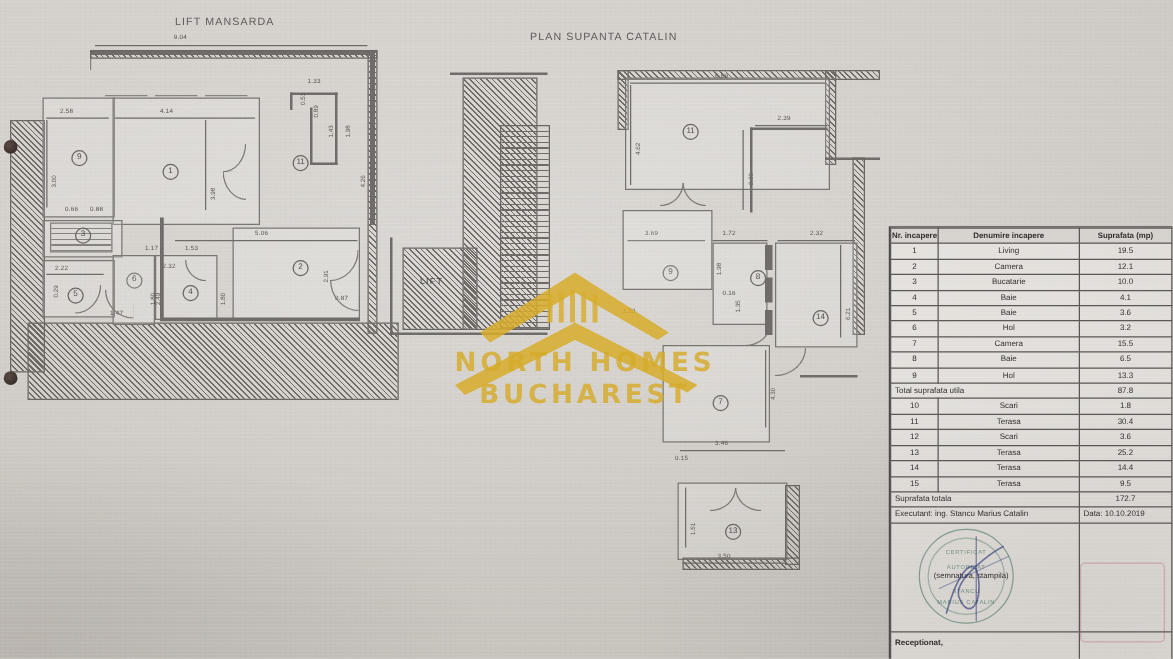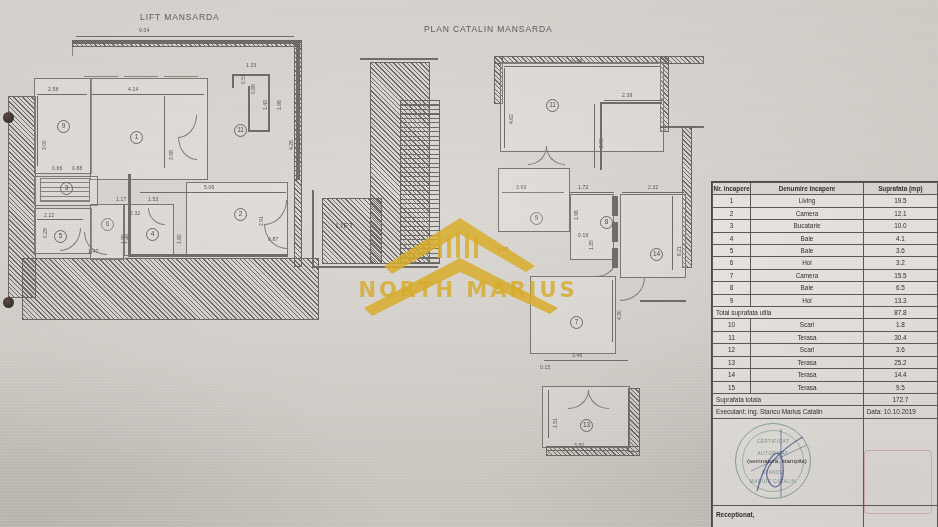--- a/index.html
+++ b/index.html
@@ -94,21 +94,21 @@
   }
   .redbox{position:absolute;border:1.3px solid rgba(175,70,95,.30);border-radius:4px;}
 </style>
 </head>
 <body>
 
 <div id="paper"></div>
 <div id="noise"></div>
 
 <div class="lbl title" style="left:140px;top:12px;">LIFT MANSARDA</div>
-<div class="lbl title" style="left:424px;top:24px;">PLAN CATALIN MANSARDA</div>
+<div class="lbl title" style="left:424px;top:24px;">PLAN SUPANTA CATALIN</div>
 
 <div>
 
   <div class="hatch" style="left:8px;top:96px;width:26px;height:200px;"></div>
   <div class="hatch" style="left:22px;top:258px;width:295px;height:60px;transform:skewX(0deg);"></div>
 
   <div class="wall" style="left:72px;top:40px;width:228px;height:4px;"></div>
   <div class="thin" style="left:72px;top:44px;width:1px;height:12px;"></div>
   <div class="wall" style="left:296px;top:40px;width:4px;height:140px;"></div>
   <div class="hatch" style="left:72px;top:40px;width:228px;height:5px;"></div>
@@ -281,21 +281,22 @@
     <g fill="#d8ad2c" opacity="0.82">
       <rect x="108" y="40" width="4" height="22"></rect>
       <rect x="117" y="38" width="4" height="24"></rect>
       <rect x="126" y="36" width="4" height="26"></rect>
       <rect x="135" y="38" width="4" height="24"></rect>
       <rect x="144" y="40" width="4" height="22"></rect>
     </g>
   </svg>
 </div>
 <div id="wmtext">
-  <div class="l1">NORTH MARIUS</div>
+  <div class="l1">NORTH HOMES</div>
+  <div class="l2">BUCHAREST</div>
 </div>
 
 <div id="tbl">
   <table>
     <thead>
       <tr>
         <th class="c1">Nr. incapere</th>
         <th class="c2">Denumire incapere</th>
         <th class="c3">Suprafata (mp)</th>
       </tr>

